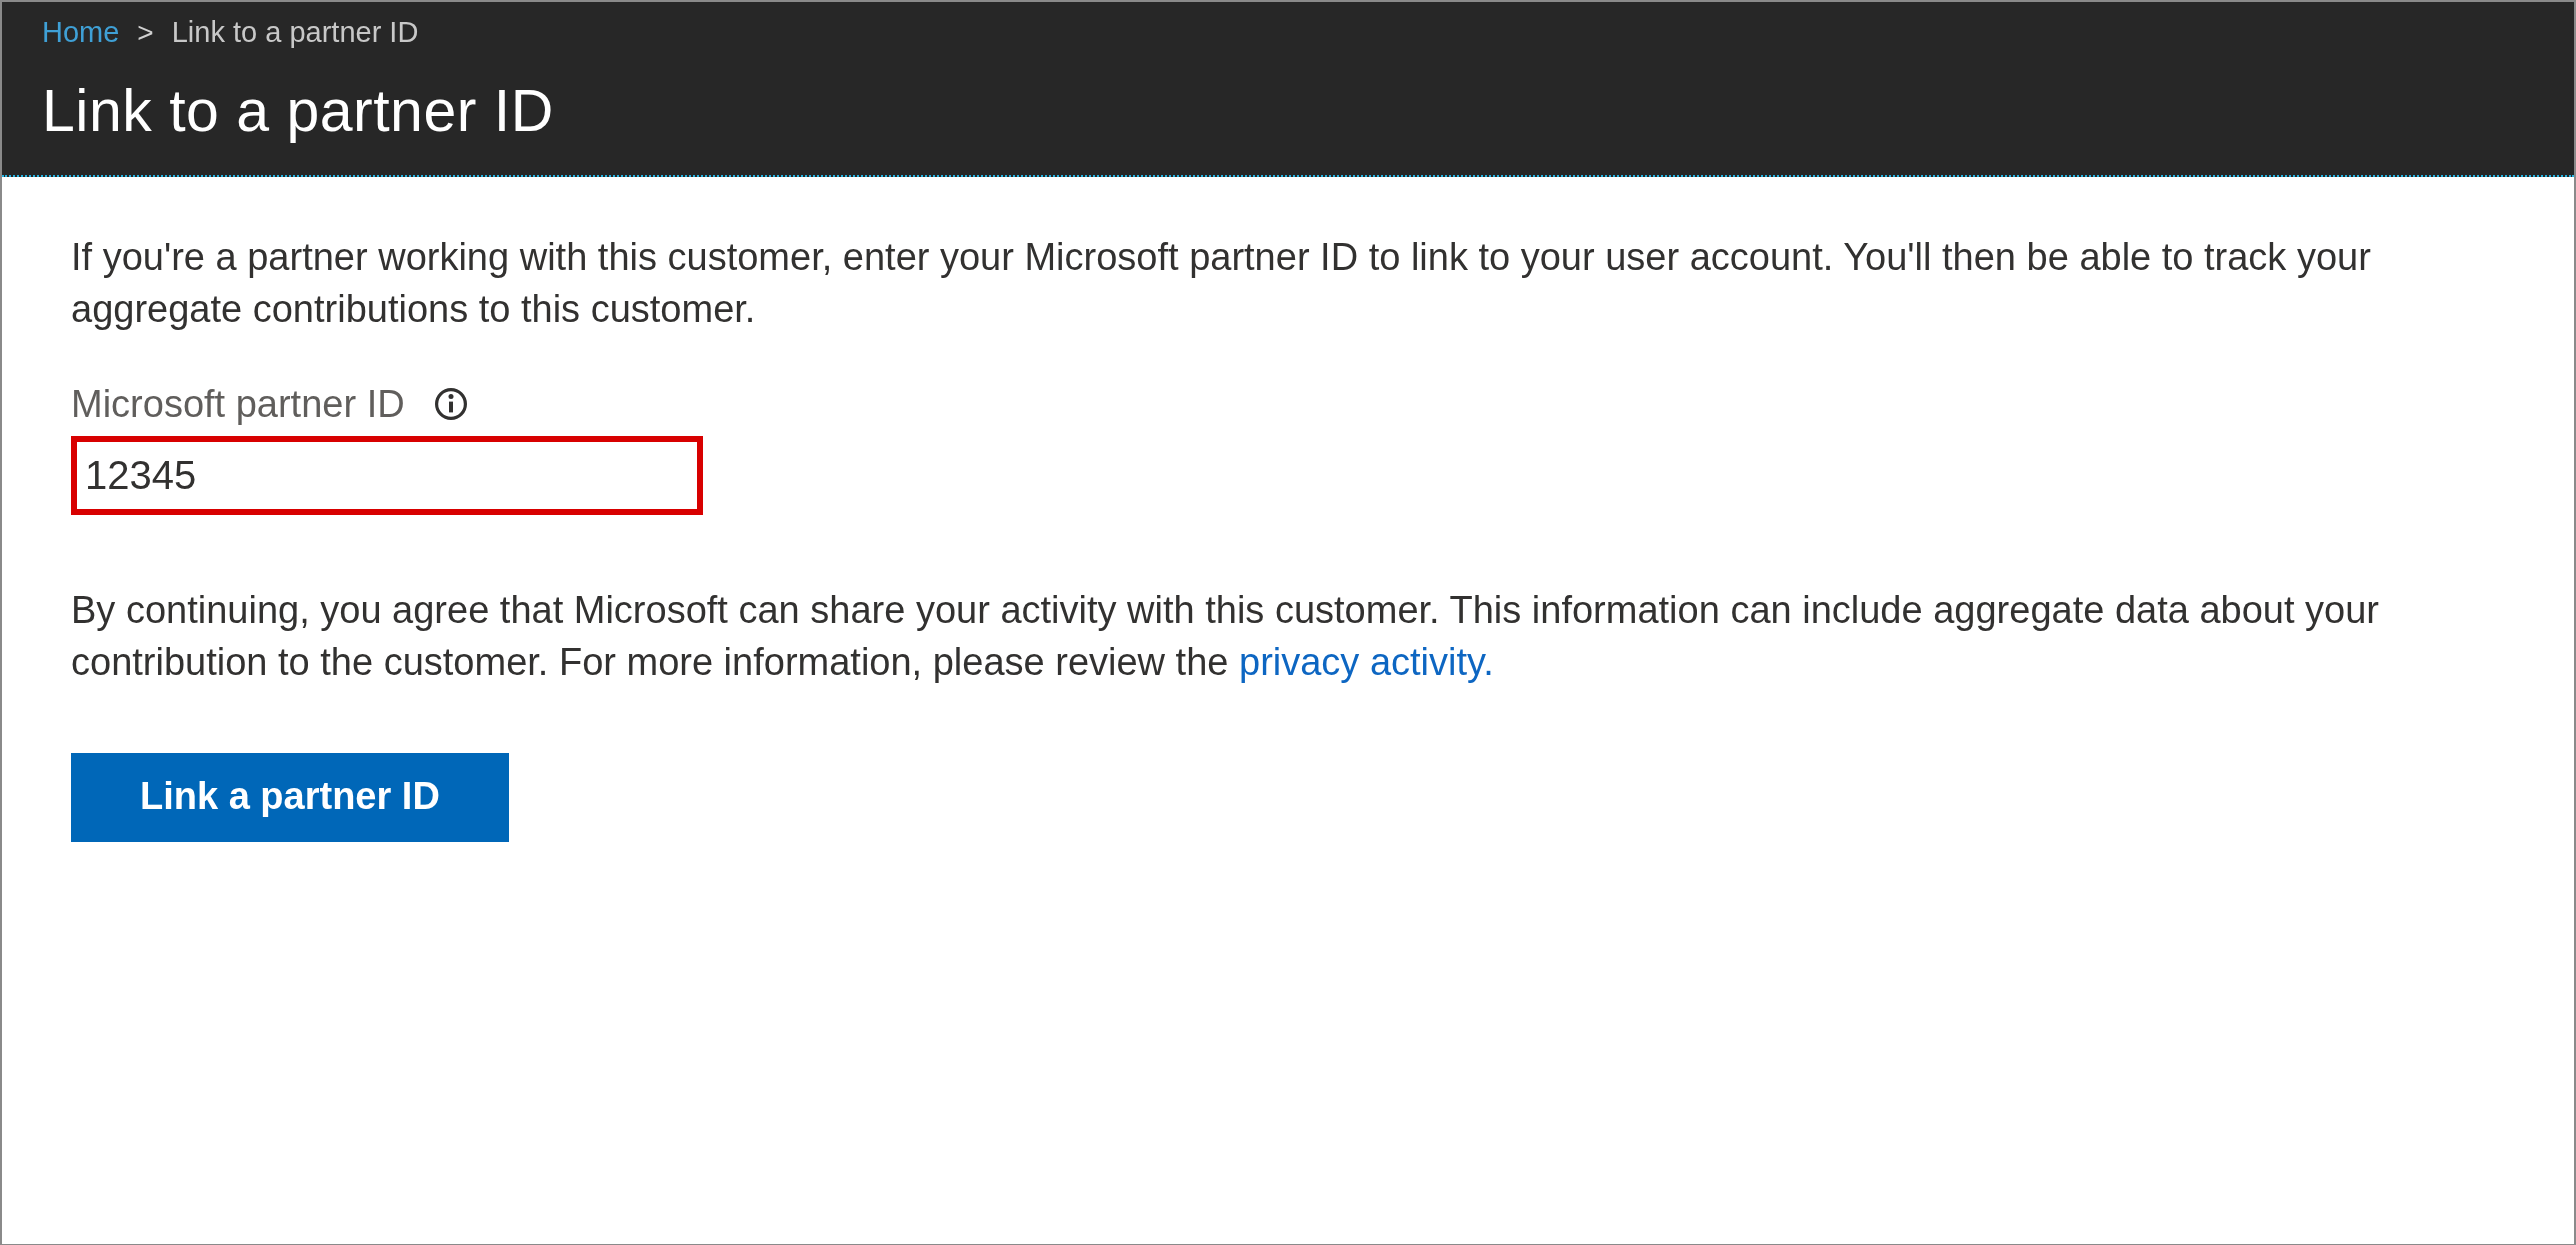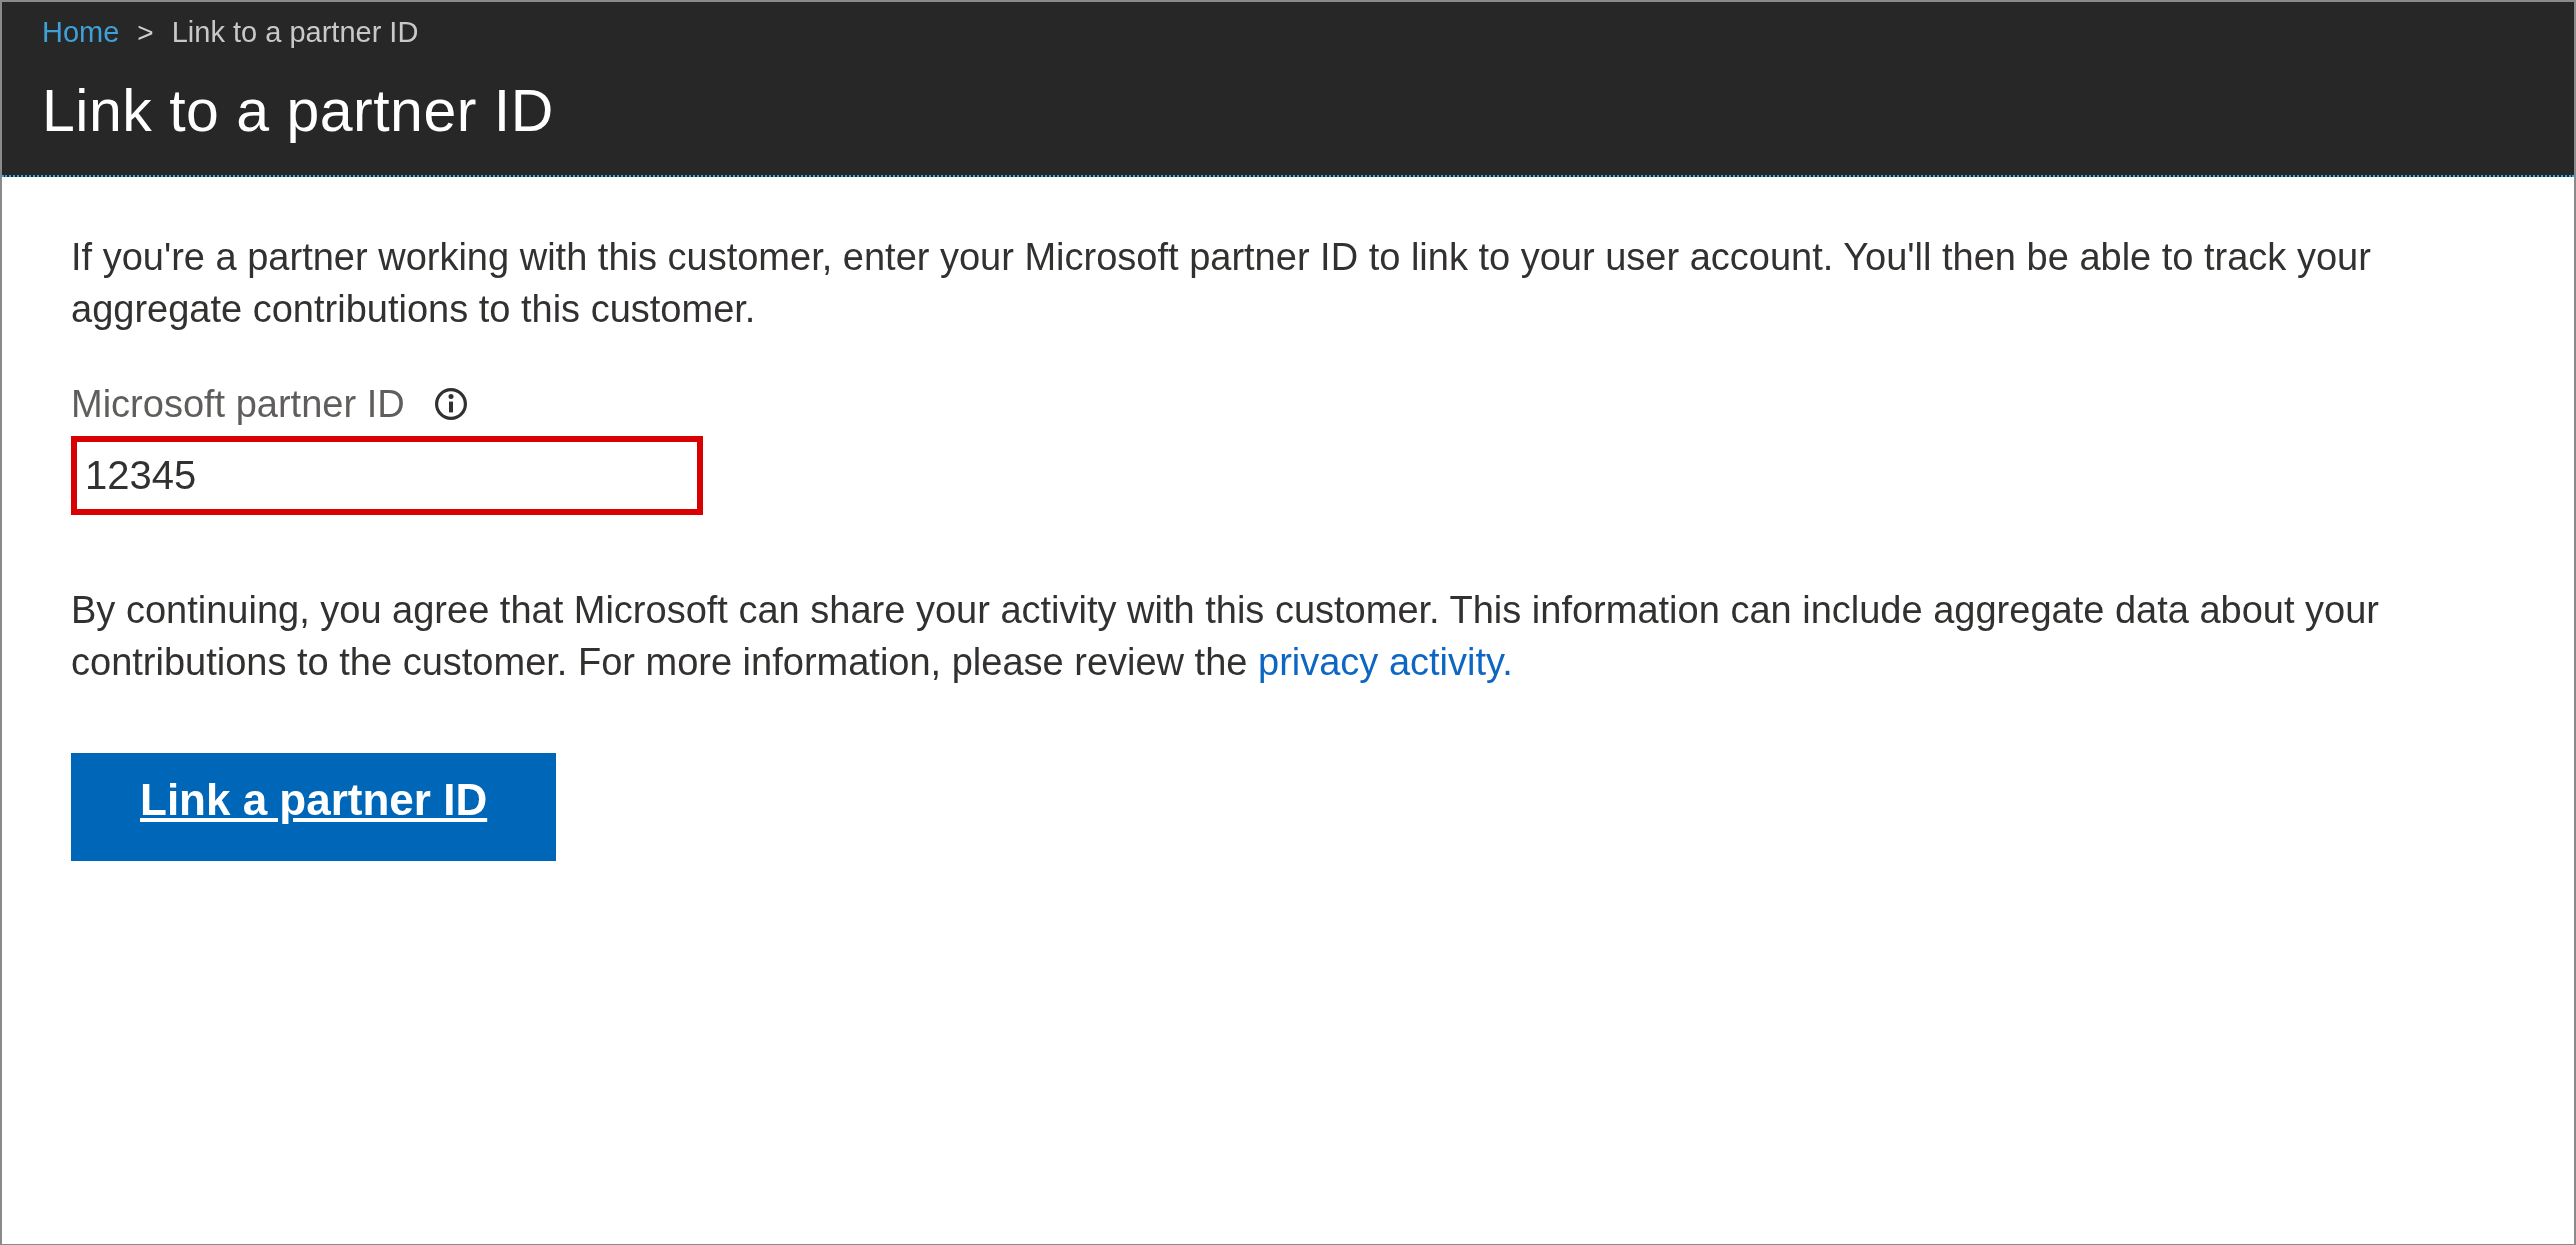--- a/index.html
+++ b/index.html
@@ -106,26 +106,25 @@
     max-width: 2430px;
   }
   .privacy-link {
     color: #0d66c2;
   }
   .link-button {
     margin-top: 64px;
     background: #0067b8;
     color: #ffffff;
     border: none;
-    font-size: 44px;
+    font-size: 38px;
     font-weight: 600;
-    padding: 22px 69px 36px 69px;
+    padding: 22px 69px 24px 69px;
     cursor: pointer;
     font-family: inherit;
-    text-decoration: underline;
   }
 </style>
 </head>
 <body>
 
 <div class="outer-frame">
 
   <div class="header-dark">
     <div class="breadcrumb">
       <span class="breadcrumb-home">Home</span>
@@ -147,21 +146,21 @@
             <rect x="7" y="6.8" width="2" height="5.4" fill="currentColor"></rect>
             <circle cx="8" cy="4.3" r="1.25" fill="currentColor"></circle>
           </svg>
         </span>
       </div>
       <input type="text" class="partner-input" value="12345" style="">
     </div>
 
     <div class="agreement-block">
       <p class="para">
-        <span>By continuing, you agree that Microsoft can share your activity with this customer. This information can include aggregate data about your contributions to the customer. For more information, please review the </span><span class="privacy-link">privacy activity.</span><span></span>
+        <span>By continuing, you agree that Microsoft can share your activity with this customer. This information can include aggregate data about your contribution to the customer. For more information, please review the </span><span class="privacy-link">privacy activity.</span><span></span>
       </p>
     </div>
 
     <button class="link-button">Link a partner ID</button>
   </div>
 
 </div>
 
 
 </body></html>

